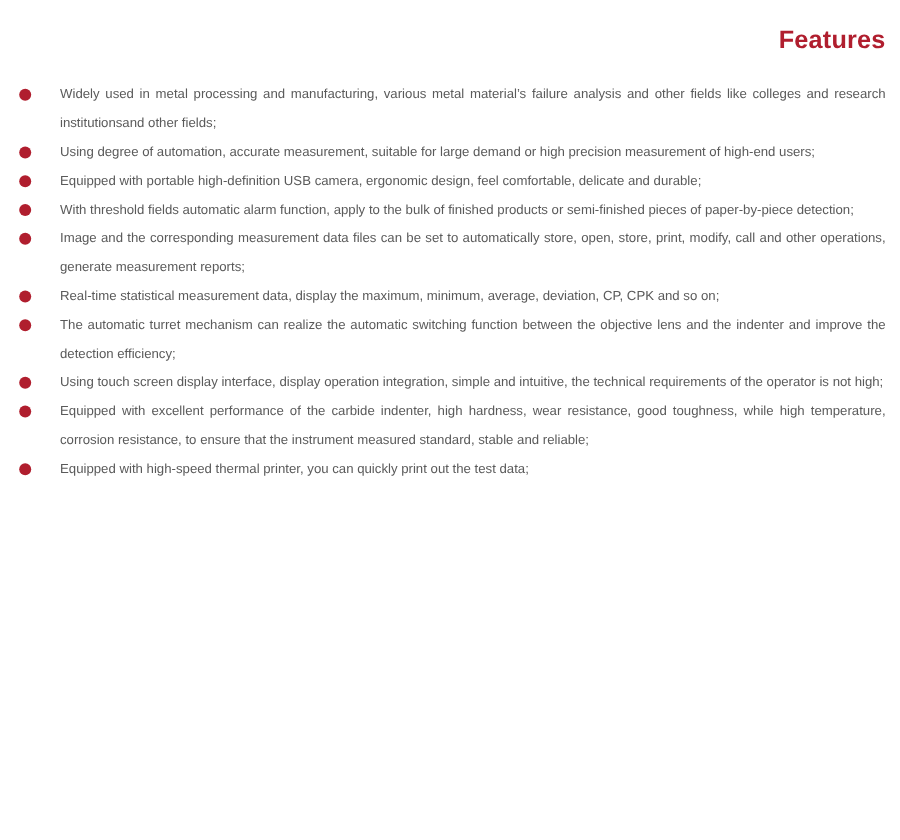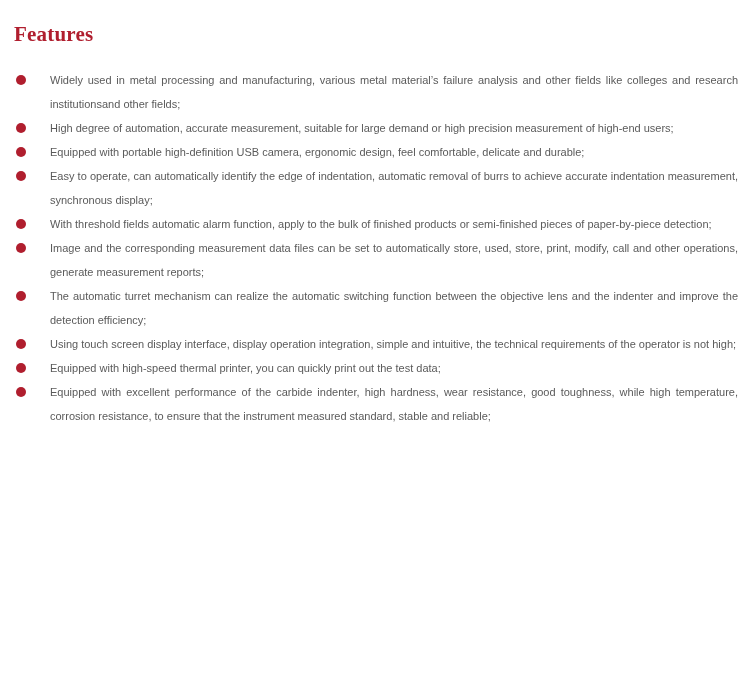--- a/index.html
+++ b/index.html
@@ -9,26 +9,27 @@
     background: #ffffff;
     overflow: hidden;
     font-family: "Liberation Sans", sans-serif;
   }
   .page {
     width: 750px;
     height: 700px;
     padding: 22px 12px 0 14px;
   }
   .section-title {
-    font-family: Liberation Serif, serif;
+    font-family: Liberation Sans, sans-serif;
     font-weight: 700;
     font-size: 21px;
     letter-spacing: 0.2px;
     color: #b01e2e;
     margin-bottom: 21px;
+    text-align: right;
   }
   ul.features-list {
     list-style: none;
   }
   ul.features-list li {
     position: relative;
     padding-left: 36px;
     font-size: 11px;
     line-height: 24px;
     color: #5a5a5a;
@@ -49,48 +50,48 @@
 
 <div class="page">
   <h2 class="section-title">Features</h2>
   <ul class="features-list">
     <li>
       <span class="bullet"></span>
       <span>Widely used in metal processing and manufacturing, various metal material’s failure analysis and other fields like colleges and research institutionsand other fields;</span>
     </li>
     <li>
       <span class="bullet"></span>
-      <span>High degree of automation, accurate measurement, suitable for large demand or high precision measurement of high-end users;</span>
+      <span>Using degree of automation, accurate measurement, suitable for large demand or high precision measurement of high-end users;</span>
     </li>
     <li>
       <span class="bullet"></span>
       <span>Equipped with portable high-definition USB camera, ergonomic design, feel comfortable, delicate and durable;</span>
     </li>
     <li>
       <span class="bullet"></span>
-      <span>Easy to operate, can automatically identify the edge of indentation, automatic removal of burrs to achieve accurate indentation measurement, synchronous display;</span>
-    </li>
-    <li>
-      <span class="bullet"></span>
       <span>With threshold fields automatic alarm function, apply to the bulk of finished products or semi-finished pieces of paper-by-piece detection;</span>
     </li>
     <li>
       <span class="bullet"></span>
-      <span>Image and the corresponding measurement data files can be set to automatically store, used, store, print, modify, call and other operations, generate measurement reports;</span>
+      <span>Image and the corresponding measurement data files can be set to automatically store, open, store, print, modify, call and other operations, generate measurement reports;</span>
+    </li>
+    <li>
+      <span class="bullet"></span>
+      <span>Real-time statistical measurement data, display the maximum, minimum, average, deviation, CP, CPK and so on;</span>
     </li>
     <li>
       <span class="bullet"></span>
       <span>The automatic turret mechanism can realize the automatic switching function between the objective lens and the indenter and improve the detection efficiency;</span>
     </li>
     <li>
       <span class="bullet"></span>
       <span>Using touch screen display interface, display operation integration, simple and intuitive, the technical requirements of the operator is not high;</span>
     </li>
     <li>
       <span class="bullet"></span>
-      <span>Equipped with high-speed thermal printer, you can quickly print out the test data;</span>
+      <span>Equipped with excellent performance of the carbide indenter, high hardness, wear resistance, good toughness, while high temperature, corrosion resistance, to ensure that the instrument measured standard, stable and reliable;</span>
     </li>
     <li>
       <span class="bullet"></span>
-      <span>Equipped with excellent performance of the carbide indenter, high hardness, wear resistance, good toughness, while high temperature, corrosion resistance, to ensure that the instrument measured standard, stable and reliable;</span>
+      <span>Equipped with high-speed thermal printer, you can quickly print out the test data;</span>
     </li>
   </ul>
 </div>
 
 </body></html>

